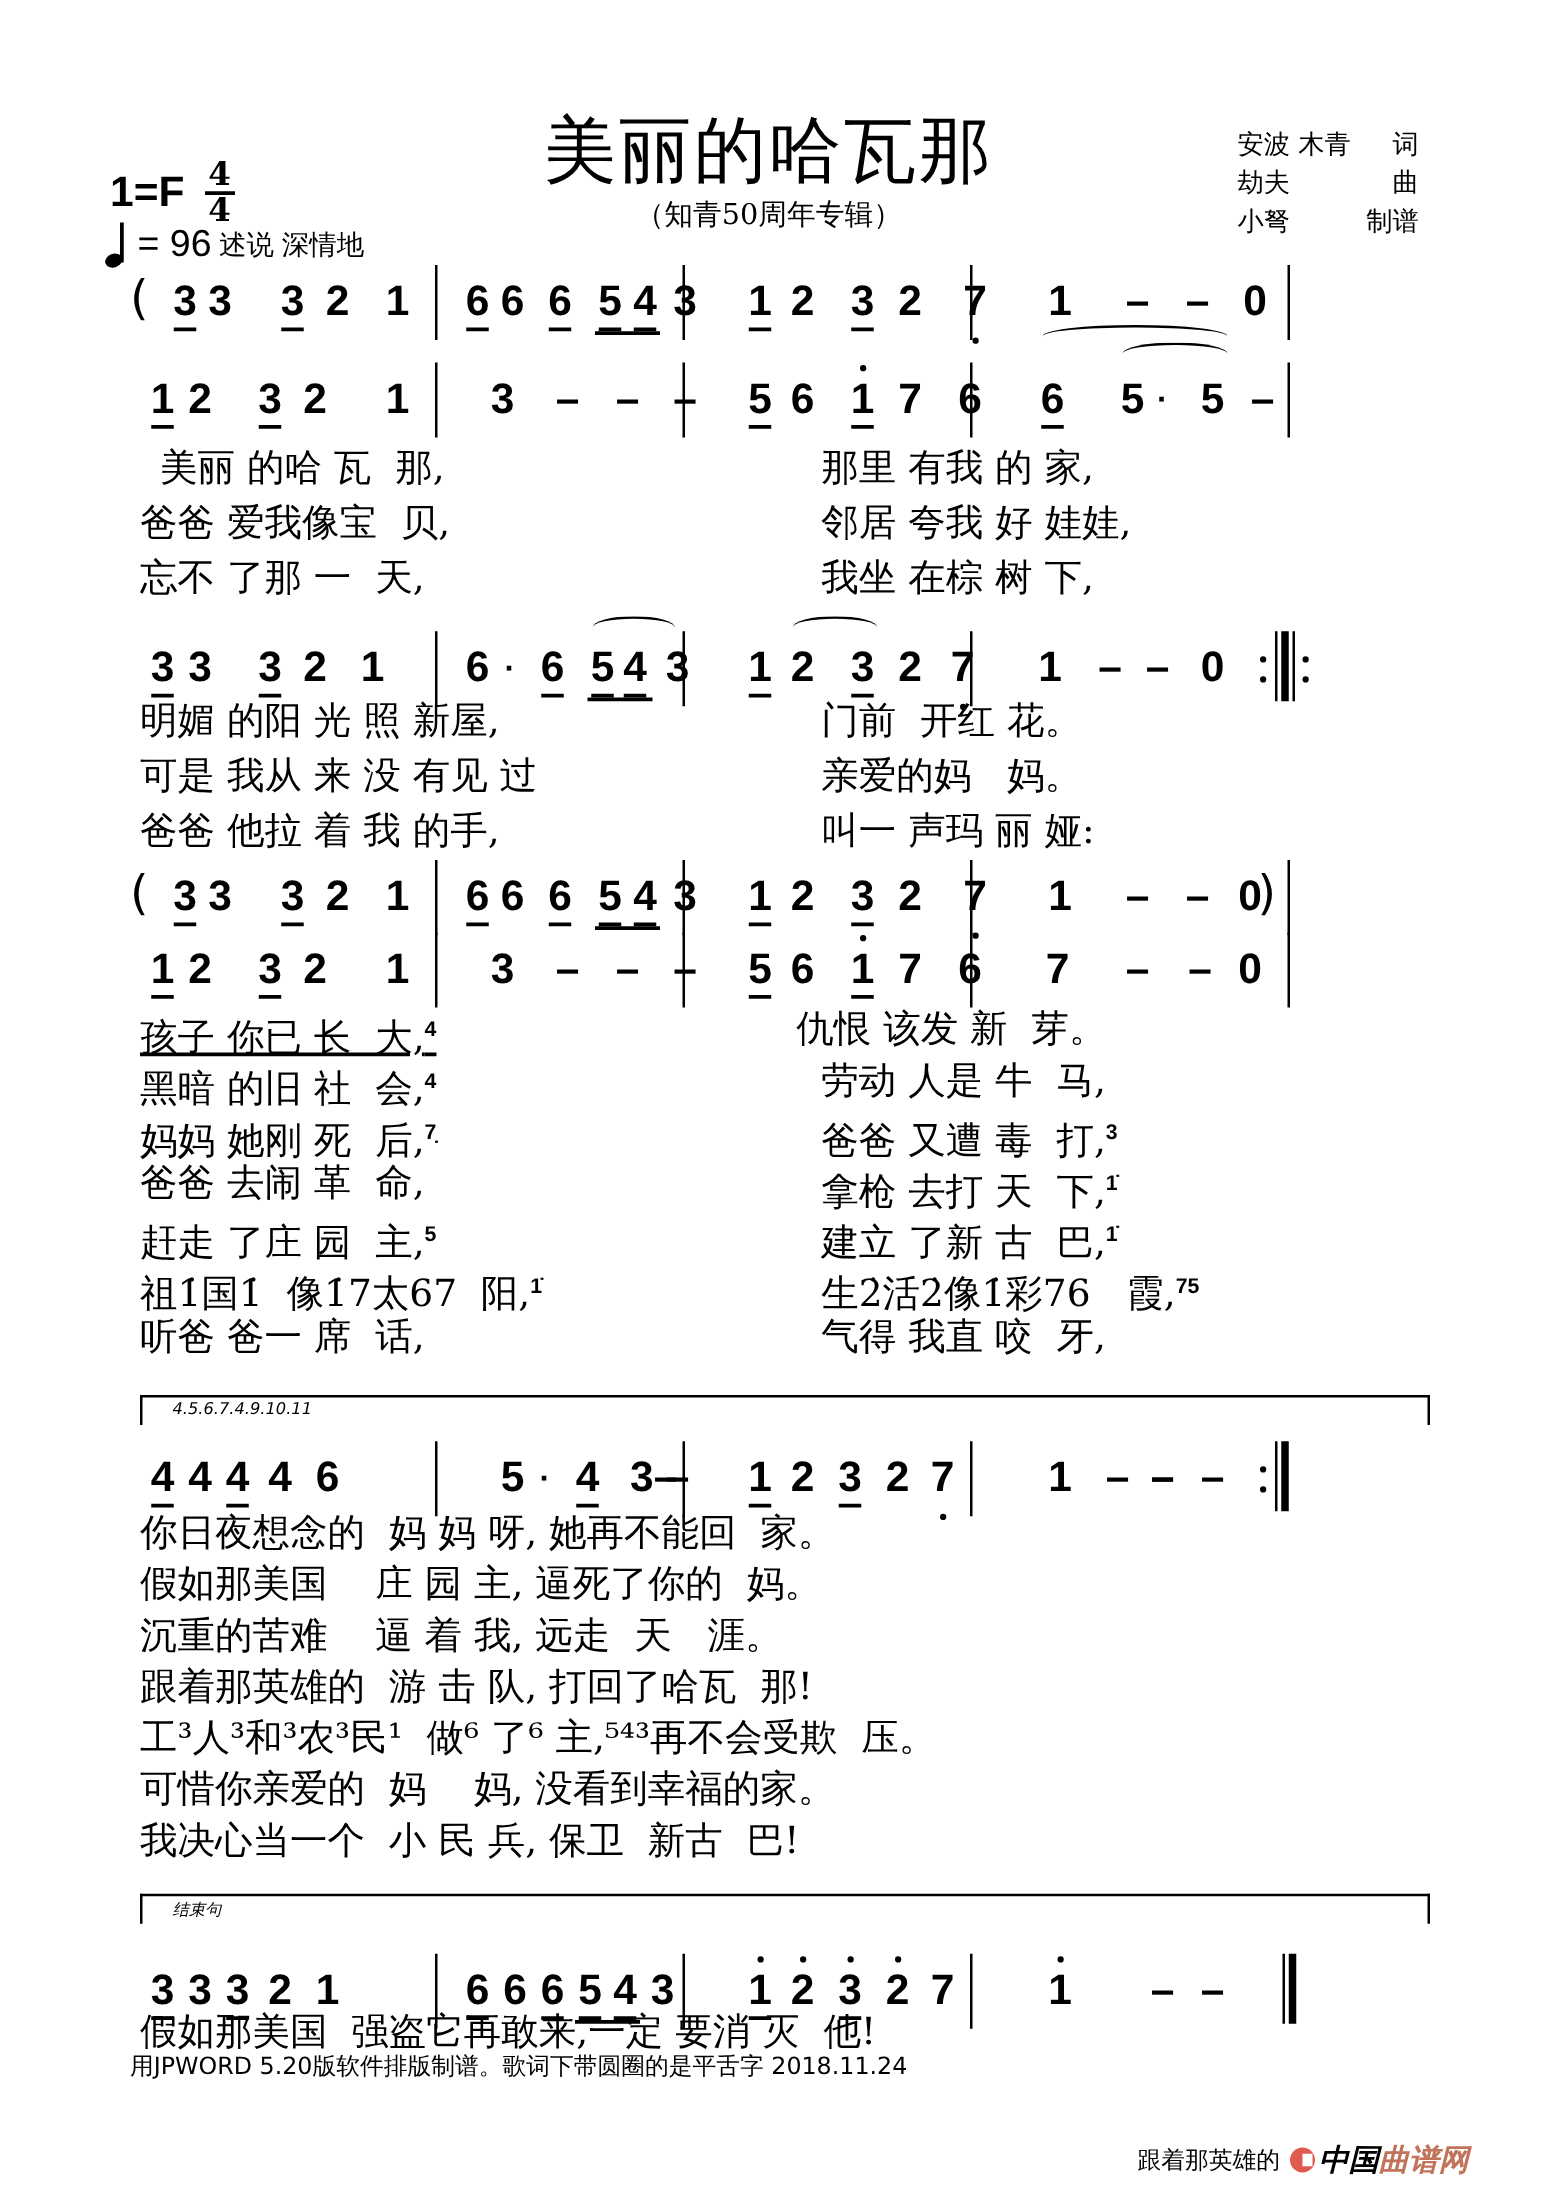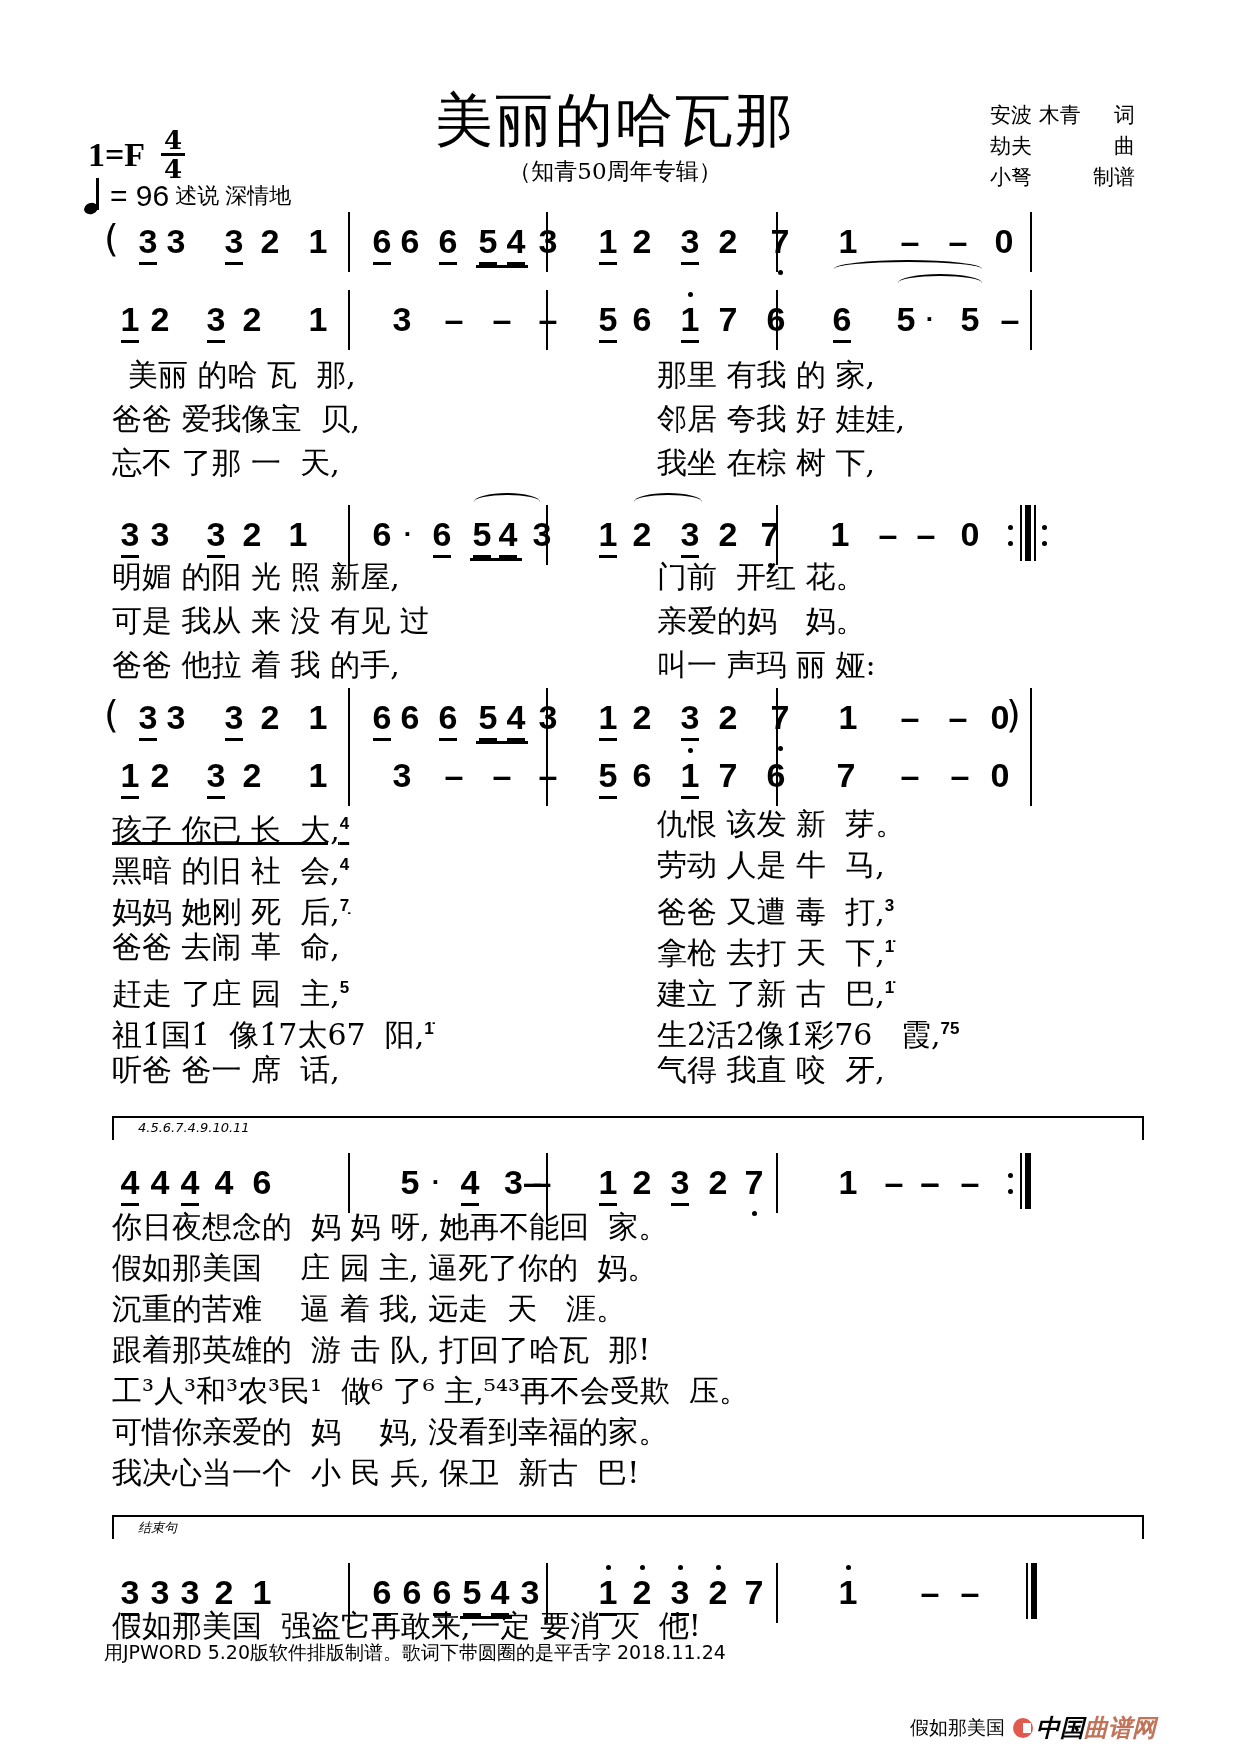--- a/index.html
+++ b/index.html
@@ -1,21 +1,21 @@
 <!DOCTYPE html>
 <html><head>
 <meta charset="utf-8">
 <style>
   html, body { margin: 0; padding: 0; background: #ffffff; }
   body { width: 1240px; height: 1754px; position: relative; overflow: hidden; color: #000; font-family: "DejaVu Sans", sans-serif; }
   .abs { position: absolute; }
   .title { left: 0; width: 1240px; top: 82px; text-align: center; font-size: 58px; font-family: "DejaVu Sans", sans-serif; letter-spacing: 2px; padding-right: 10px; box-sizing: border-box; }
   .subtitle { left: 0; width: 1240px; top: 156px; text-align: center; font-size: 23px; font-family: "DejaVu Serif", serif; padding-right: 10px; box-sizing: border-box; }
   .key { left: 88px; top: 128px; font-size: 34px; font-weight: bold; font-family: "DejaVu Serif", serif; display: flex; align-items: center; }
-  .key .k1 { font-family: Liberation Serif, serif; }
+  .key .k1 { font-family: Liberation Sans, sans-serif; }
   .frac { display: inline-flex; flex-direction: column; align-items: center; margin-left: 16px; font-size: 26px; line-height: 24px; }
   .frac .bar { width: 24px; height: 3px; background: #000; margin: 1px 0; }
   .tempo { left: 84px; top: 178px; font-size: 30px; font-family: "Liberation Sans", sans-serif; display: flex; align-items: center; }
   .tempo .note { display: inline-block; position: relative; width: 20px; height: 36px; margin-right: 6px; }
   .tempo .note .head { position: absolute; left: 0; bottom: 0; width: 14px; height: 11px; background: #000; border-radius: 50%; transform: rotate(-20deg); }
   .tempo .note .stem { position: absolute; left: 12px; bottom: 4px; width: 3px; height: 32px; background: #000; }
   .tempo .mood { font-size: 22px; margin-left: 6px; }
   .credits { left: 990px; top: 100px; font-family: "DejaVu Serif", serif; font-size: 21px; line-height: 31px; }
   .credits .row { display: flex; justify-content: space-between; width: 145px; align-items: center; }
 
@@ -313,21 +313,21 @@
   <div class="ly-line"><span class="ly-seg" style="left:0">忘不 了那 一  天,</span><span class="ly-seg" style="left:545px">我坐 在棕 树 下,</span></div>
 </div>
 
 <div class="abs lyrics" style="top:555px;">
   <div class="ly-line"><span class="ly-seg" style="left:0">明媚 的阳 光 照 新屋,</span><span class="ly-seg" style="left:545px">门前  开红 花。</span></div>
   <div class="ly-line"><span class="ly-seg" style="left:0">可是 我从 来 没 有见 过</span><span class="ly-seg" style="left:545px">亲爱的妈   妈。</span></div>
   <div class="ly-line"><span class="ly-seg" style="left:0">爸爸 他拉 着 我 的手,</span><span class="ly-seg" style="left:545px">叫一 声玛 丽 娅:</span></div>
 </div>
 
 <div class="abs lyrics" style="top:802px;" id="verse-c">
-    <div class="ly-line" style="height: 41px;"><span class="ly-seg" style="left: 0px; text-decoration: underline;">孩子 你已 长  大,<span class="sup">4</span></span><span class="ly-seg" style="left: 545px;">仇恨 该发 新  芽。</span></div>
+    <div class="ly-line" style="height: 41px;"><span class="ly-seg" style="left: 0px; text-decoration: underline;">孩子 你已 长  大,<span class="sup">4</span></span><span class="ly-seg" style="left: 525px;">仇恨 该发 新  芽。</span></div>
     <div class="ly-line" style="height: 41px;"><span class="ly-seg" style="left: 0px;">黑暗 的旧 社  会,<span class="sup">4</span></span><span class="ly-seg" style="left: 545px;">劳动 人是 牛  马,</span></div>
     <div class="ly-line" style="height: 41px;"><span class="ly-seg" style="left: 0px;">妈妈 她刚 死  后,<span class="sup">7̣</span></span><span class="ly-seg" style="left: 545px;">爸爸 又遭 毒  打,<span class="sup">3</span></span></div>
     <div class="ly-line" style="height: 41px;"><span class="ly-seg" style="left: 0px;">爸爸 去闹 革  命,</span><span class="ly-seg" style="left: 545px; text-align: center;">拿枪 去打 天  下,<span class="sup">1̇</span></span></div>
     <div class="ly-line" style="height: 41px;"><span class="ly-seg" style="left: 0px;">赶走 了庄 园  主,<span class="sup">5</span></span><span class="ly-seg" style="left: 545px;">建立 了新 古  巴,<span class="sup">1̇</span></span></div>
     <div class="ly-line" style="height: 41px;"><span class="ly-seg" style="left: 0px;">祖1̇国1̇  像1̇7太67  阳,<span class="sup">1̇</span></span><span class="ly-seg" style="left: 545px;">生2̇活2̇像1̇彩76   霞,<span class="sup">75</span></span></div>
     <div class="ly-line" style="height: 41px;"><span class="ly-seg" style="left: 0px;">听爸 爸一 席  话,</span><span class="ly-seg" style="left: 545px;">气得 我直 咬  牙,</span></div>
   </div>
 
 <div class="abs volta" style="top:1116px;">
     <span>4.5.6.7.4.9.10.11</span>
@@ -346,17 +346,17 @@
 <div class="abs volta" style="top:1515px;">
     <span>结束句</span>
   </div>
 
 <div class="abs lyrics" style="top:1604px;">
   <div class="ly-line"><span class="ly-seg" style="left:0">假如那美国  强盗它再敢来,一定 要消 灭  他!</span></div>
 </div>
 
 <div class="abs footer">用JPWORD 5.20版软件排版制谱。歌词下带圆圈的是平舌字   2018.11.24</div>
 <div class="abs upload">
-  <span>假如那美国</span>
+  <span>跟着那英雄的</span>
   <span class="logo-c"></span>
   <span class="logo-a">中国</span>
   <span class="logo-b">曲谱网</span>
 </div>
 
 </body></html>

